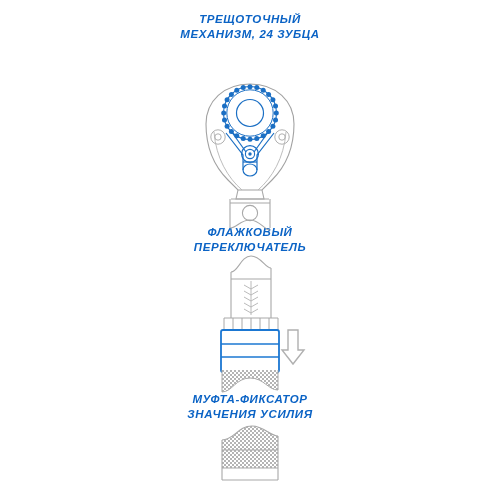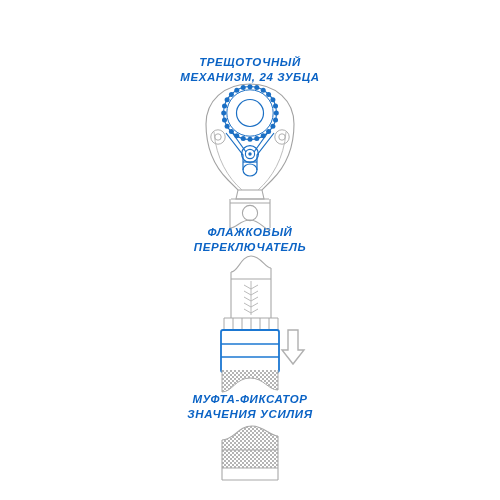--- a/index.html
+++ b/index.html
@@ -7,21 +7,21 @@
        font-family:"Liberation Sans","DejaVu Sans",sans-serif;}
   #stage{position:relative;width:500px;height:500px;background:#fff;}
 
   .label{
     position:absolute;left:0;width:500px;text-align:center;
     color:#0b63c5;font-weight:700;font-style:italic;
     letter-spacing:.6px;line-height:1.28;
     font-size:11.5px;white-space:pre-line;
     text-transform:uppercase;
   }
-  #label-ratchet{top:12px;margin-top:43px;}
+  #label-ratchet{top:12px;}
   #label-button{top:46px;}
   #label-flag{top:225px;}
   #label-clutch{top:392px;}
 
   #art{position:absolute;left:0;top:0;}
   .nofill{fill:none;}
 </style>
 </head>
 <body>
 

